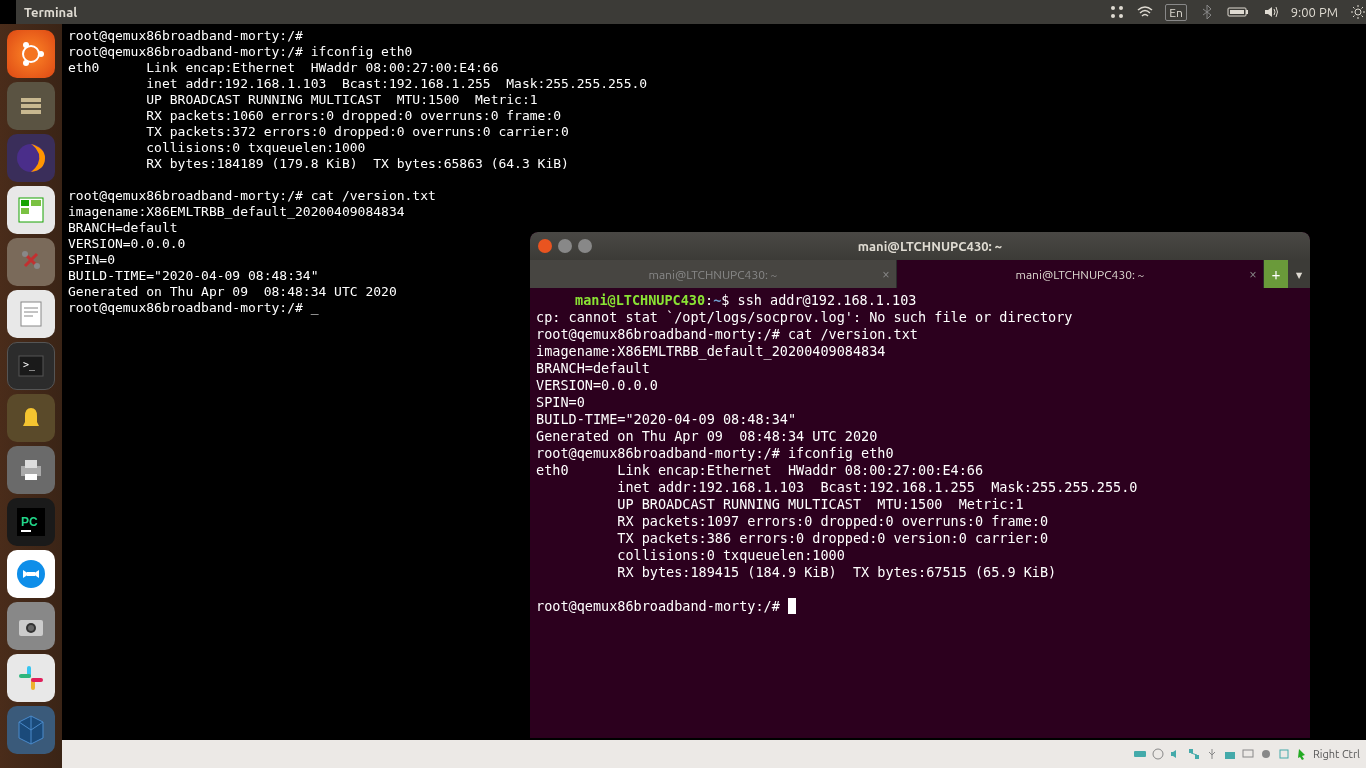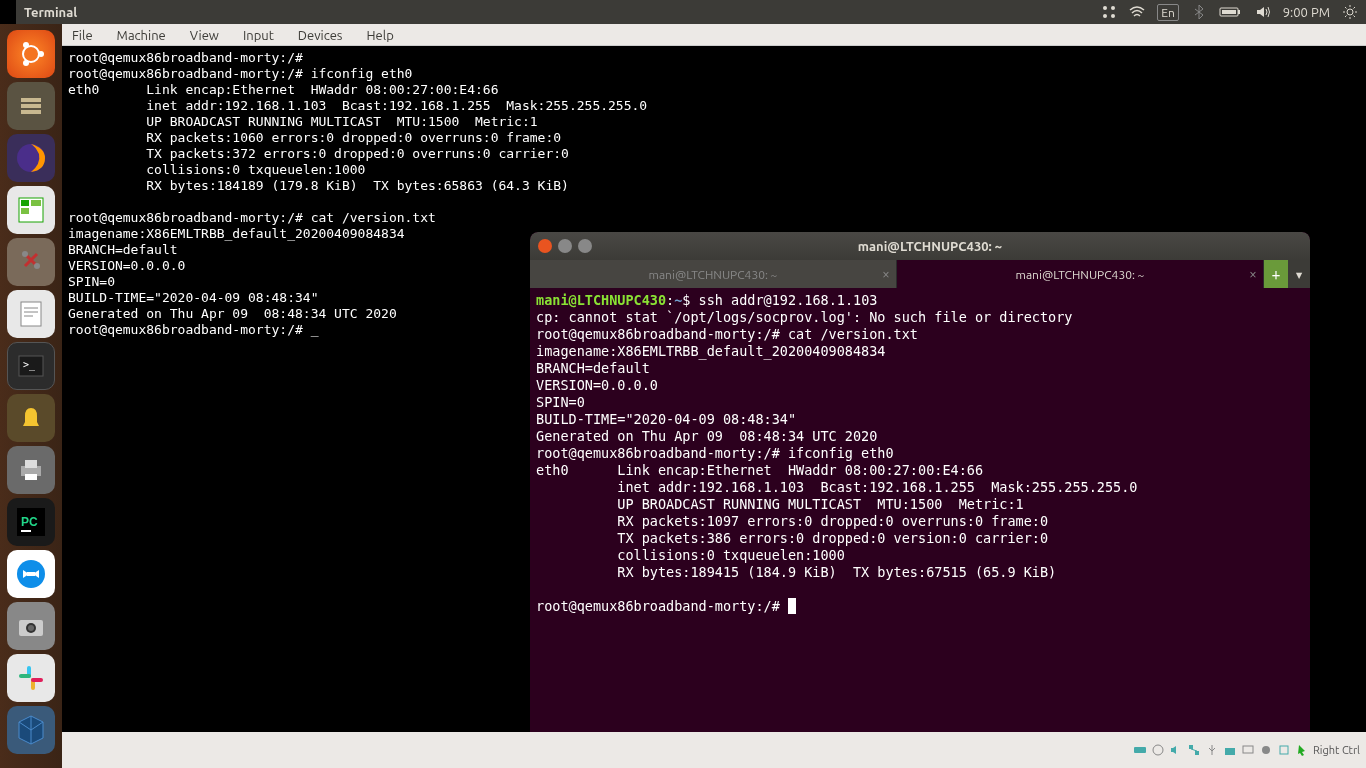--- a/index.html
+++ b/index.html
@@ -2,21 +2,21 @@
 <html><head>
 <meta charset="utf-8">
 <style>
 * { margin: 0; padding: 0; box-sizing: border-box; }
 body { width: 1366px; height: 768px; background: #000; font-family: "Ubuntu Mono", "DejaVu Sans Mono", monospace; overflow: hidden; position: relative; }
 
 
 .top-panel { position: absolute; top: 0; left: 16px; right: 0; height: 24px; background: #3c3b37; color: #dfdbd2; display: flex; align-items: center; font-family: Ubuntu, sans-serif; font-size: 13px; z-index: 100; }
 .top-panel .title { padding-left: 8px; font-weight: bold; }
 .top-panel .spacer { flex: 1; }
-.top-panel .tray { display: flex; align-items: center; gap: 12px; padding-right: 8px; }
+.top-panel .tray { display: flex; align-items: center; gap: 12px; }
 .tray-icon { width: 16px; height: 16px; display: inline-flex; align-items: center; justify-content: center; fill: #dfdbd2; }
 .tray-text { font-size: 12px; padding: 1px 3px; border: 1px solid #888; border-radius: 2px; }
 
 
 .launcher { position: absolute; top: 24px; left: 0; width: 62px; height: 744px; background: linear-gradient(to right, #4a2c1a 0%, #3a2416 100%); display: flex; flex-direction: column; align-items: center; padding-top: 6px; gap: 4px; z-index: 50; }
 .launcher-item { width: 48px; height: 48px; border-radius: 10px; display: flex; align-items: center; justify-content: center; position: relative; }
 .launcher-item.ubuntu { background: radial-gradient(circle, #f47421 30%, #dd4814 100%); }
 .launcher-item.files { background: #5a5342; }
 .launcher-item.firefox { background: #3a2e5a; }
 .launcher-item.calc { background: #e8e8e8; }
@@ -47,26 +47,26 @@
 .term2-titlebar .btn.min { background: #888; }
 .term2-titlebar .btn.max { background: #888; }
 .term2-titlebar .title { flex: 1; text-align: center; color: #dfdbd2; font-family: Ubuntu, sans-serif; font-size: 13px; font-weight: bold; margin-right: 40px; }
 .term2-tabs { height: 28px; background: #3c3b37; display: flex; align-items: stretch; }
 .tab { flex: 1; display: flex; align-items: center; justify-content: center; gap: 8px; font-family: Ubuntu, sans-serif; font-size: 12px; color: #888; background: #474541; border-right: 1px solid #2c2c2c; position: relative; }
 .tab.active { background: #2c001e; color: #dfdbd2; }
 .tab .close { position: absolute; right: 6px; color: #888; font-size: 14px; }
 .tab-add { width: 24px; display: flex; align-items: center; justify-content: center; background: #6a9a3a; color: #fff; font-size: 16px; }
 .tab-menu { width: 22px; display: flex; align-items: center; justify-content: center; background: #3c3b37; color: #dfdbd2; }
 .term2-body { position: absolute; top: 56px; left: 0; right: 0; bottom: 0; background: #2c001e; color: #fff; font-family: "DejaVu Sans Mono", monospace; font-size: 13.5px; line-height: 17px; padding: 4px 6px; white-space: pre; }
-.term2-body .green { color: #8ae234; font-weight: bold; }
+.term2-body .green { color: #8ae234; font-weight: bold; margin-left: 39px; }
 .term2-body .blue { color: #729fcf; font-weight: bold; }
 .term2-body .cursor { background: #fff; color: #2c001e; }
 
 
-.vbox-status { position: absolute; bottom: 0; left: 62px; right: 0; height: 36px; background: #ece9e6; display: flex; align-items: center; justify-content: flex-end; gap: 4px; padding: 0 6px; font-family: Ubuntu, sans-serif; font-size: 11px; color: #555; z-index: 60; }
+.vbox-status { position: absolute; bottom: 0; left: 62px; right: 0; height: 28px; background: #ece9e6; display: flex; align-items: center; justify-content: flex-end; gap: 4px; padding: 0 6px; font-family: Ubuntu, sans-serif; font-size: 11px; color: #555; z-index: 60; }
 .status-icon { width: 14px; height: 14px; display: inline-block; }
 </style>
 </head>
 <body>
 
 <div class="top-panel">
   <span class="title">Terminal</span>
   <span class="spacer"></span>
   <div class="tray">
     <span class="tray-icon">
@@ -205,28 +205,20 @@
     </div>
   <div class="launcher-item vbox">
       <svg width="36" height="36" viewBox="0 0 36 36">
         <path d="M6 10 L18 4 L30 10 V26 L18 32 L6 26 Z" fill="#1a4a7a" stroke="#4a8aca"></path>
         <path d="M18 4 V18 L6 10 M18 18 L30 10 M18 18 V32" stroke="#4a8aca" fill="none"></path>
       </svg>
     </div>
 </div>
 
 <div class="vbox-window">
-  <div class="vbox-menu">
-    <span>File</span>
-    <span>Machine</span>
-    <span>View</span>
-    <span>Input</span>
-    <span>Devices</span>
-    <span>Help</span>
-  </div>
   <div class="vbox-content">
     <div class="term1"><span>root@qemux86broadband-morty:/#</span>
 <span>root@qemux86broadband-morty:/# ifconfig eth0</span>
 <span>eth0      Link encap:Ethernet  HWaddr 08:00:27:00:E4:66</span>
 <span>          inet addr:192.168.1.103  Bcast:192.168.1.255  Mask:255.255.255.0</span>
 <span>          UP BROADCAST RUNNING MULTICAST  MTU:1500  Metric:1</span>
 <span>          RX packets:1060 errors:0 dropped:0 overruns:0 frame:0</span>
 <span>          TX packets:372 errors:0 dropped:0 overruns:0 carrier:0</span>
 <span>          collisions:0 txqueuelen:1000</span>
 <span>          RX bytes:184189 (179.8 KiB)  TX bytes:65863 (64.3 KiB)</span>

